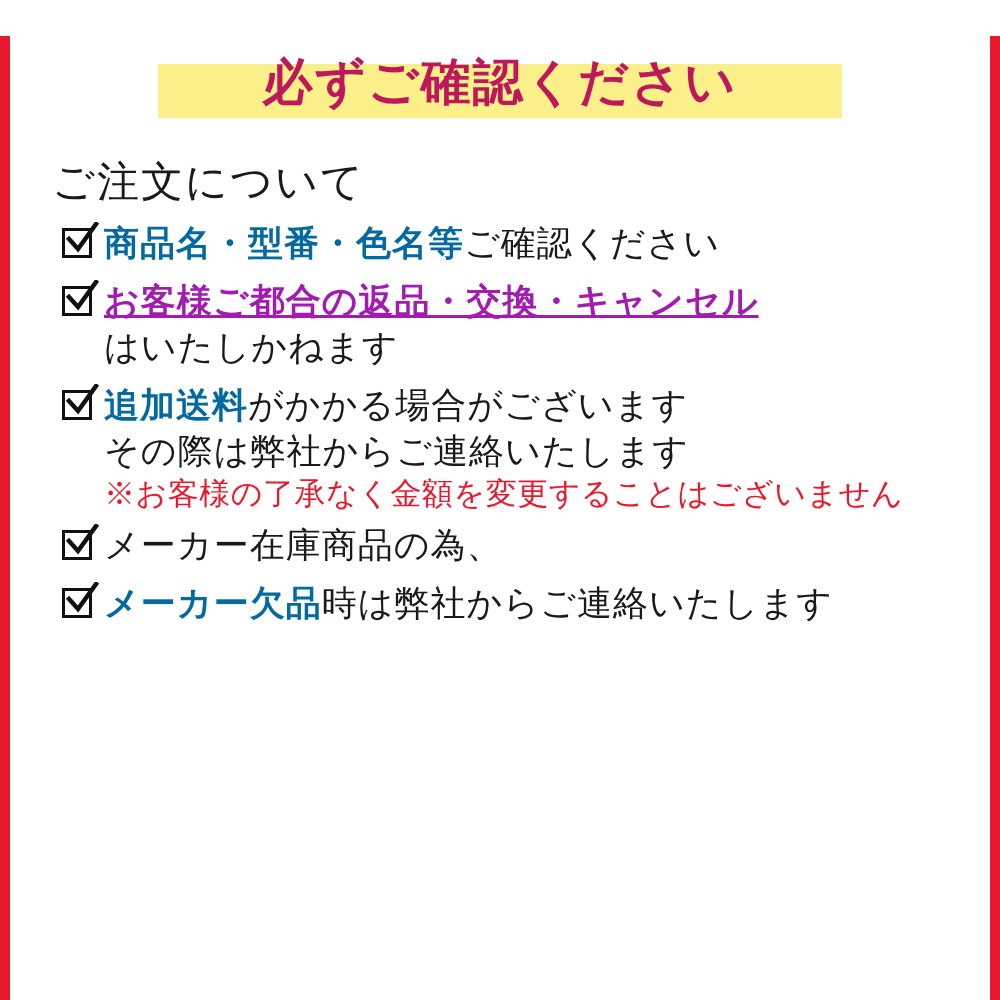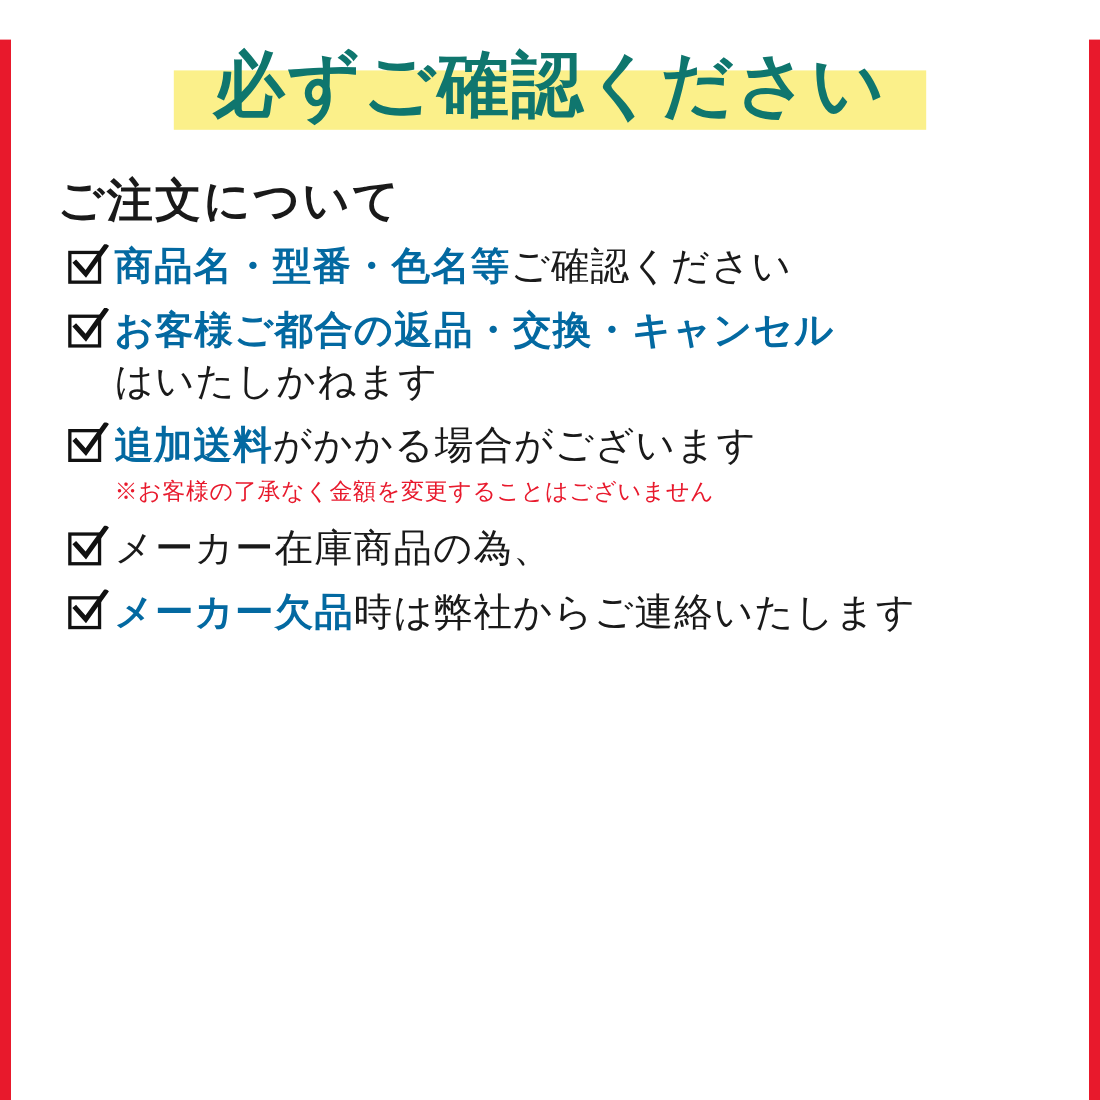--- a/index.html
+++ b/index.html
@@ -42,33 +42,33 @@
     left: 120px;
     right: 120px;
     top: 28px;
     height: 54px;
     background: #fbf08a;
     z-index: 0;
   }
   .title-text {
     position: relative;
     z-index: 1;
-    font-family: Liberation Mono, monospace;
+    font-family: Liberation Serif, serif;
     font-weight: bold;
-    font-size: 65px;
+    font-size: 50px;
     letter-spacing: 2px;
-    color: #0f766e;
+    color: #be185d;
     line-height: 92px;
     white-space: nowrap;
   }
 
   
   .section-head {
     font-family: "DejaVu Serif", "Liberation Serif", serif;
-    font-weight: bold;
+    font-weight: normal;
     font-size: 42px;
     color: #1a1a1a;
     letter-spacing: 2px;
     margin: 26px 0 6px 14px;
   }
   .section-head.second {
     margin-top: 30px;
   }
 
   
@@ -106,30 +106,31 @@
   }
   .line {
     font-family: "DejaVu Serif", "Liberation Serif", serif;
     font-size: 35px;
     line-height: 46px;
     color: #1a1a1a;
     letter-spacing: 1px;
     white-space: nowrap;
   }
   .line.bold-red {
-    color: #0369a1;
+    color: #a21caf;
     font-weight: bold;
+    text-decoration: underline;
   }
   .red {
     color: #0369a1;
     font-weight: bold;
   }
   .note {
     font-family: "DejaVu Serif", "Liberation Serif", serif;
-    font-size: 21px;
+    font-size: 31px;
     line-height: 34px;
     color: #e8192c;
     letter-spacing: 0.5px;
     margin-top: 2px;
     white-space: nowrap;
   }
 </style>
 </head>
 <body>
 
@@ -170,20 +171,21 @@
 
     <div class="item">
       <div class="check">
         <div class="box"></div>
         <svg class="tick" viewBox="0 0 34 34" xmlns="http://www.w3.org/2000/svg">
           <polyline points="4,17 13,27 31,2" fill="none" stroke="#111111" stroke-width="4.5" stroke-linecap="square"></polyline>
         </svg>
       </div>
       <div class="lines">
         <div class="line"><span class="red">追加送料</span><span>がかかる場合がございます</span></div>
+        <div class="line">その際は弊社からご連絡いたします</div>
         <div class="note">※お客様の了承なく金額を変更することはございません</div>
       </div>
     </div>
 
 
     <div class="item">
       <div class="check">
         <div class="box"></div>
         <svg class="tick" viewBox="0 0 34 34" xmlns="http://www.w3.org/2000/svg">
           <polyline points="4,17 13,27 31,2" fill="none" stroke="#111111" stroke-width="4.5" stroke-linecap="square"></polyline>

